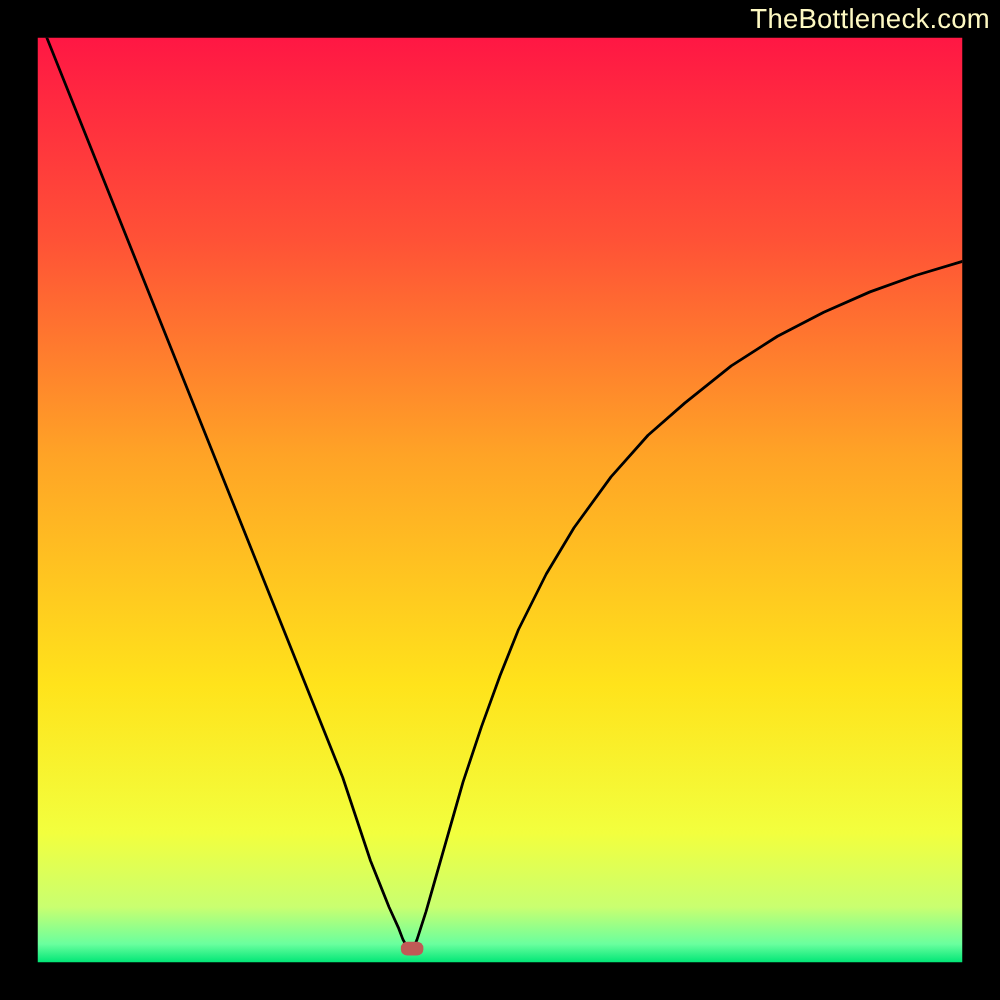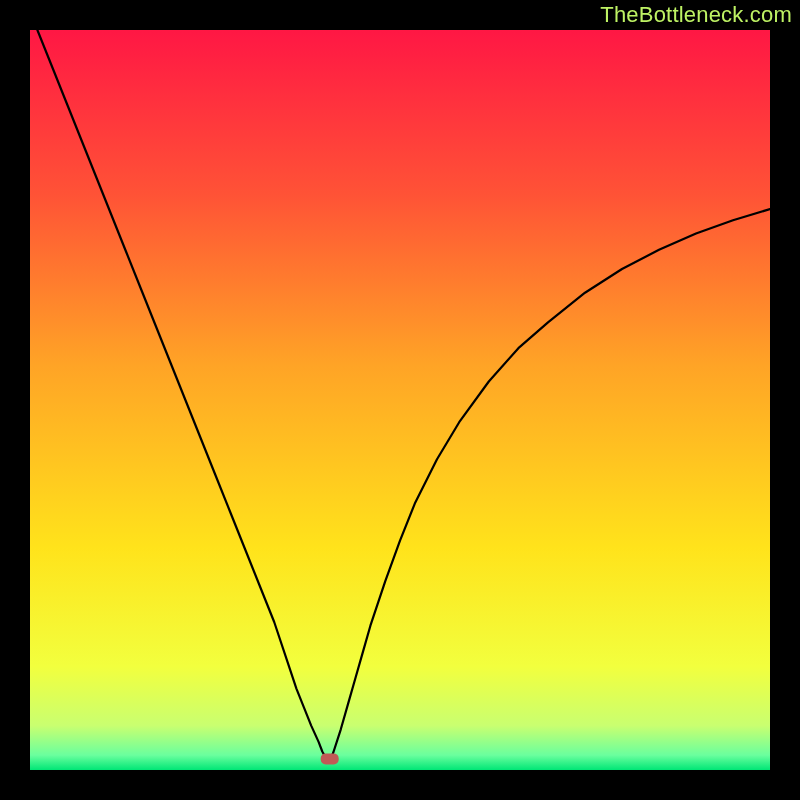--- a/index.html
+++ b/index.html
@@ -14,21 +14,21 @@
   .frame {
     position: relative;
     width: 800px;
     height: 800px;
     background: #000;
   }
   .watermark {
     position: absolute;
     top: 2px;
     right: 8px;
-    color: #bef264;
+    color: #fef9c3;
     font-size: 22px;
     font-weight: 500;
     letter-spacing: 0.2px;
     z-index: 3;
   }
   .plot-wrap {
     position: absolute;
     left: 30px;
     top: 30px;
     width: 740px;

